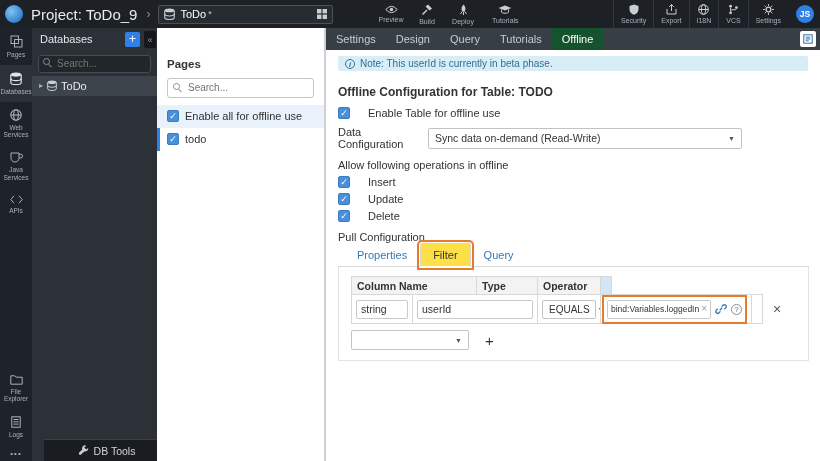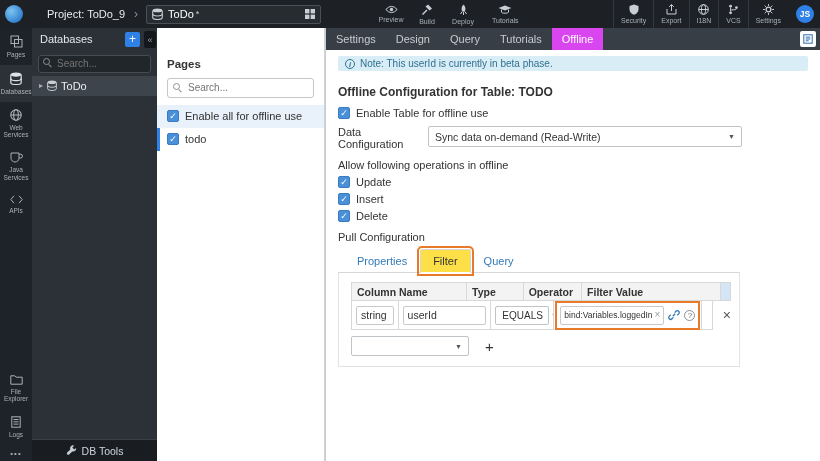--- a/index.html
+++ b/index.html
@@ -3,21 +3,21 @@
 <meta charset="utf-8">
 <style>
   *{box-sizing:border-box;margin:0;padding:0}
   html,body{width:820px;height:461px}
   body{position:relative;font-family:"Liberation Sans",sans-serif;background:#fff;overflow:hidden;
        --accent:#2f80e7;--annotation:#e87b2a;--banner-bg:#d9edf7;--banner-text:#31708f}
 
   
   .topbar{position:absolute;left:0;top:0;width:820px;height:28px;background:#1d2126;display:flex;align-items:center;color:#c9ced4}
   .logo{width:18px;height:18px;border-radius:50%;margin-left:5px;background:radial-gradient(circle at 35% 35%,#7cc4f2,#1565c0)}
-  .proj{font-size:11px;color:#e8ebee;margin-left:24px;white-space:nowrap}
+  .proj{font-size:15px;color:#e8ebee;margin-left:8px;white-space:nowrap}
   .chev{color:#8a9097;margin-left:9px;font-size:12px;line-height:1}
   .entity{display:flex;align-items:center;height:19px;width:175px;margin-left:8px;padding:0 5px;
           background:#272c31;border:1px solid #4a5056;border-radius:2px}
   .entity .elabel{font-size:11px;color:#fff;margin-left:5px}
   .entity .dirty{font-size:9px;color:#c9ced4;margin-left:2px}
   .entity .grid{margin-left:auto;display:flex}
   .tb-item{display:flex;flex-direction:column;align-items:center;justify-content:center;gap:2px;height:28px;min-width:26px;cursor:pointer}
   .tb-item .lbl{font-size:7px;color:#a9b0b7;white-space:nowrap;line-height:1}
   .tb-center{position:absolute;left:378px;top:0;display:flex;gap:10px;height:28px}
   .tb-tut{position:absolute;left:492px;top:0;height:28px}
@@ -45,21 +45,21 @@
             color:#9aa2a9;font-size:9px;display:flex;align-items:center;justify-content:center;cursor:pointer}
   .dbsearch{margin:3px 6px;position:relative}
   .dbsearch input{width:100%;height:18px;background:#21262b;border:1px solid #454c53;border-radius:3px;
                   color:#cfd4da;font-size:10px;padding:0 4px 0 18px;outline:none;font-family:"Liberation Sans",sans-serif}
   .mag{position:absolute;left:5px;top:5px;width:9px;height:9px}
   .mag::before{content:"";position:absolute;left:0;top:0;width:5px;height:5px;border:1.2px solid #8a9197;border-radius:50%}
   .mag::after{content:"";position:absolute;left:6px;top:6px;width:3.5px;height:1.3px;background:#8a9197;transform:rotate(45deg);transform-origin:0 0}
   .treerow{height:20px;display:flex;align-items:center;gap:4px;padding-left:7px;background:#3d444c;color:#e8ecef;cursor:pointer}
   .treerow .caret{font-size:8px;color:#a9b0b7}
   .treerow .tl{font-size:11px}
-  .dbfoot{position:absolute;left:0;bottom:0;width:100%;height:22px;background:#191d22;border-top:1px solid #383f46;
+  .dbfoot{position:absolute;left:12px;bottom:0;width:100%;height:22px;background:#191d22;border-top:1px solid #383f46;
           display:flex;align-items:center;justify-content:center;gap:5px;color:#cfd4da;font-size:10.5px;cursor:pointer}
 
   
   .tpanel{position:absolute;left:157px;top:28px;width:168px;height:433px;background:#fff;border-right:1px solid #cfd2d6}
   .tpanel .title{margin:30px 0 0 10px;font-size:11.5px;font-weight:bold;color:#333}
   .tsearch{margin:7px 10px;position:relative}
   .tsearch input{width:100%;height:20px;border:1px solid #c3c6ca;border-radius:3px;font-size:10px;color:#555;
                  padding:0 4px 0 20px;outline:none;font-family:"Liberation Sans",sans-serif}
   .tsearch .mag{left:6px;top:6px}
   .trow{height:23px;display:flex;align-items:center;gap:6px;padding-left:10px;font-size:11px;color:#333;cursor:pointer}
@@ -68,43 +68,43 @@
 
   
   .cb{width:12px;height:12px;flex:0 0 12px;background:#4a90d9;border:1px solid #3a7bc2;border-radius:2px;
       color:#fff;font-size:9px;line-height:10px;text-align:center;cursor:pointer}
   .cb::after{content:"✓"}
 
   
   .main{position:absolute;left:325px;top:28px;width:495px;height:433px;background:#fff;border-left:1px solid #c9ccd0}
   .tabbar{height:22px;background:#383e45;display:flex;position:relative}
   .wtab{padding:0 10px;line-height:22px;font-size:11px;color:#c6ccd2;cursor:pointer;white-space:nowrap}
-  .wtab.active{background:#d946ef;color:#fff}
+  .wtab.active{background:#14532d;color:#fff}
   .previewbox{position:absolute;right:4px;top:3px;width:16px;height:16px;background:#fff;border-radius:2px;
               display:flex;align-items:center;justify-content:center;cursor:pointer}
 
   .content{padding:0 12px;position:relative}
   .banner{margin-top:6px;height:15px;background:var(--banner-bg);color:var(--banner-text);border-radius:2px;
           display:flex;align-items:center;gap:5px;padding:0 7px;font-size:10px}
   .infoi{width:10px;height:10px;flex:0 0 10px;border:1px solid var(--banner-text);border-radius:50%;
          font-size:7.5px;line-height:9px;text-align:center;font-style:italic;font-weight:bold}
   .ptitle{margin-top:14px;font-size:12px;font-weight:bold;color:#333}
-  .cbrow{margin-top:8px;display:flex;align-items:center;gap:6px;font-size:11px;color:#333}
-  .dcrow{margin-top:7px;display:flex;align-items:flex-start}
+  .cbrow{margin-top:8px;display:flex;align-items:center;gap:18px;font-size:11px;color:#333}
+  .dcrow{margin-top:7px;display:flex;align-items:center}
   .dcrow .dl{width:90px;font-size:11px;color:#333}
   .selbox{height:21px;border:1px solid #bfc4c9;border-radius:2px;background:#fff;display:flex;align-items:center;
           padding:0 6px;cursor:pointer}
   .selbox .sv{font-size:10.5px;color:#333;white-space:nowrap}
   .selbox .sc{margin-left:auto;font-size:7px;color:#555;padding-left:8px}
   .dcsel{width:314px}
   .slabel{margin-top:9px;font-size:11px;color:#333}
   .oprow{margin-top:5px}
 
   
-  .pullpanel{margin-top:6px;width:402px}
+  .pullpanel{margin-top:0;width:471px}
   .pulltabs{display:flex;padding-left:6px;border-bottom:1px solid #d8d8d8}
   .ptab{margin-bottom:-1px;padding:5px 12px;font-size:11px;color:#337ab7;border:1px solid transparent;cursor:pointer}
   .ptab.active{background:#fde047;border-color:#d8d8d8 #d8d8d8 #fff;color:#333;border-radius:2px 2px 0 0}
   .ptab.annotated{outline:2px solid var(--annotation);outline-offset:1px}
   .pullbody{border:1px solid #e3e3e3;border-top:none;padding:9px 8px 10px 12px;min-height:86px}
   .frow{display:flex}
   .fcell{border:1px solid #d8d8d8;margin-left:-1px;display:flex;align-items:center;padding:0 5px;background:#fff}
   .fcell:first-child{margin-left:0}
   .fhead .fcell{background:#f3f3f3;height:19px;font-size:10.5px;font-weight:bold;color:#333}
   .fdata{margin-top:-1px}
@@ -398,45 +398,44 @@
       <span class="dl">Data Configuration</span>
       <div class="selbox dcsel">
         <span class="sv">Sync data on-demand (Read-Write)</span>
         <span class="sc">▼</span>
       </div>
     </div>
 
     <div class="slabel">Allow following operations in offline</div>
     <div class="cbrow oprow">
       <span class="cb"></span>
-      <span>Update</span>
+      <span>Insert</span>
     </div>
     <div class="cbrow oprow">
       <span class="cb"></span>
-      <span>Insert</span>
+      <span>Update</span>
     </div>
     <div class="cbrow oprow">
       <span class="cb"></span>
       <span>Delete</span>
     </div>
 
     <div class="slabel">Pull Configuration</div>
 
     <div class="pullpanel">
       <div class="pulltabs">
         <div class="ptab">Properties</div>
         <div class="ptab active annotated">Filter</div>
         <div class="ptab">Query</div>
       </div>
       <div class="pullbody">
         <div class="frow fhead">
           <div class="fcell c1">Column Name</div>
           <div class="fcell c2">Type</div>
           <div class="fcell c3">Operator</div>
-          <div class="fcell c4">Filter Value</div>
           <div class="fcell c5"></div>
         </div>
         <div class="frow fdata">
           <div class="fcell c2">
             <input class="fin" value="string" style="">
           </div>
           <div class="fcell c1">
             <input class="fin" value="userId" style="">
           </div>
           <div class="fcell c3">

